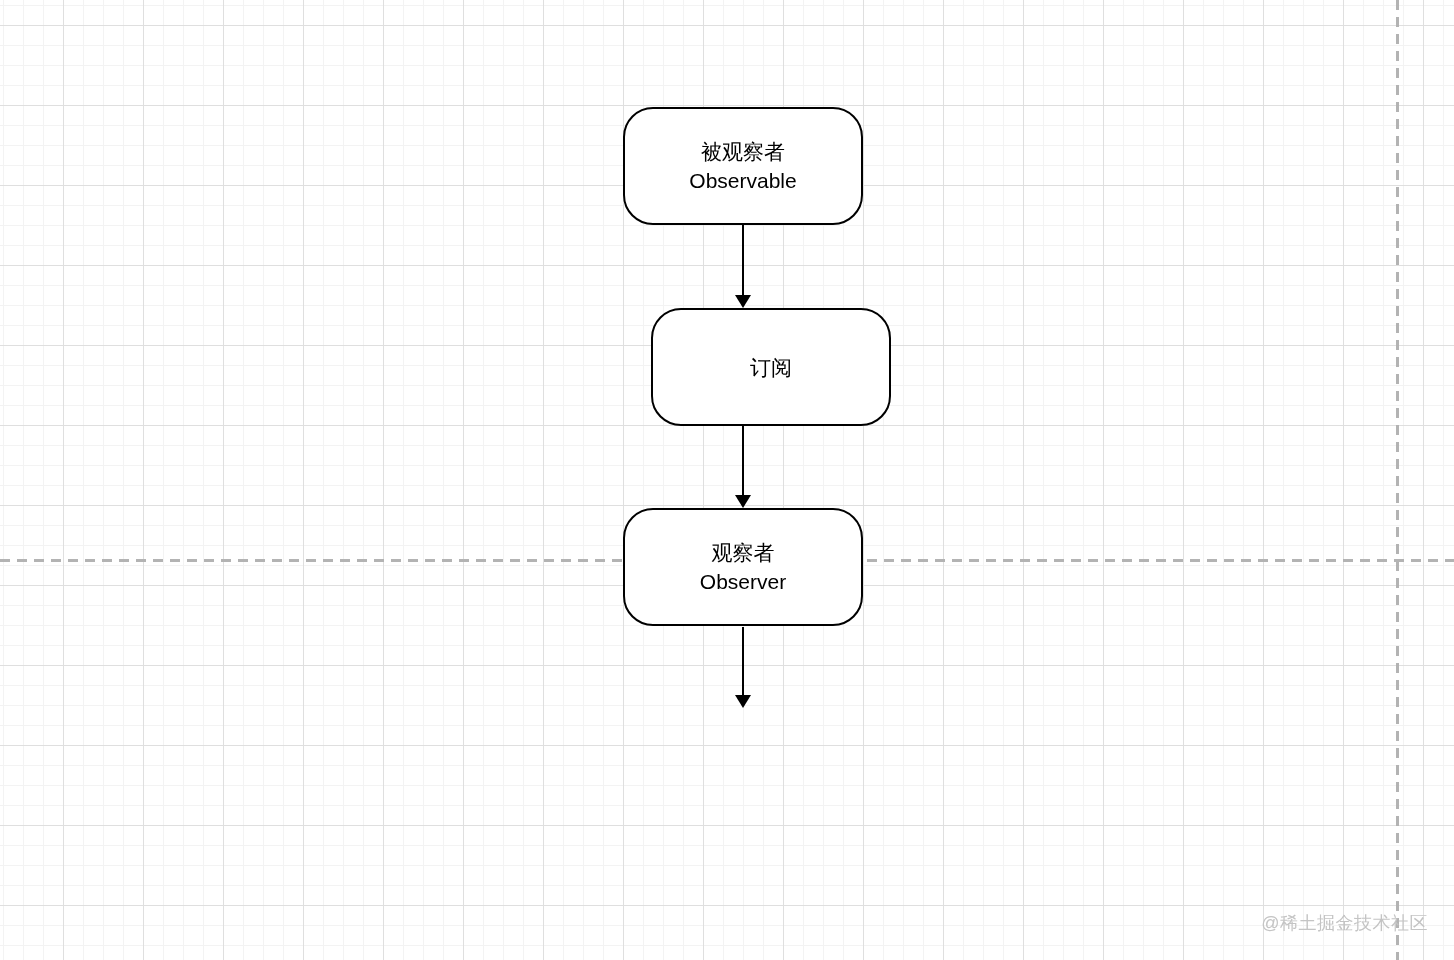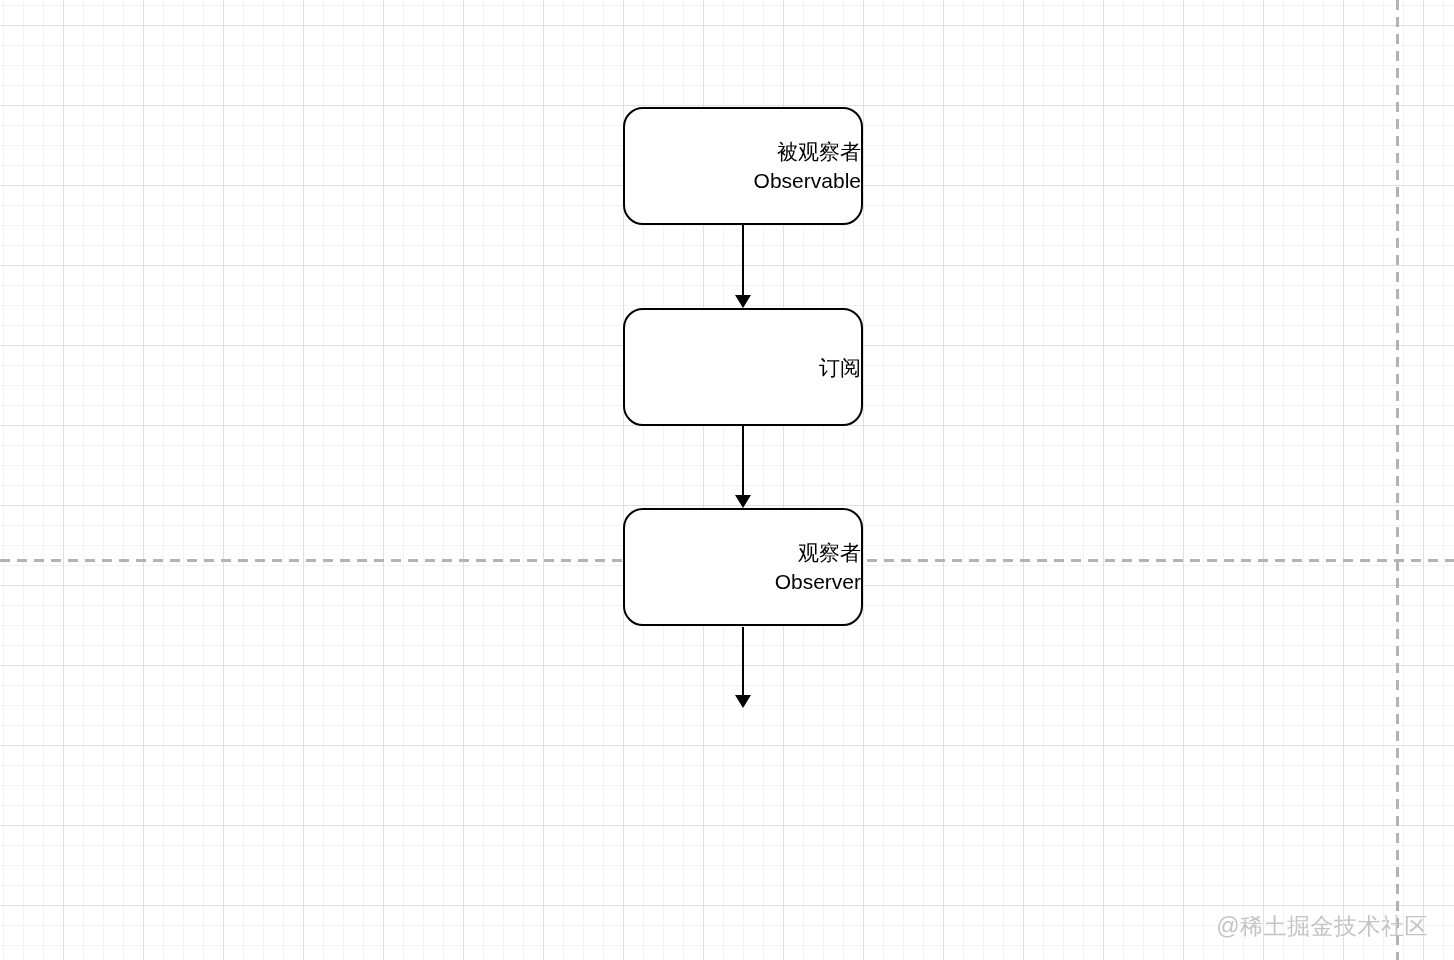--- a/index.html
+++ b/index.html
@@ -36,33 +36,33 @@
 
   
   .node {
     position: absolute;
     left: 623px;
     width: 240px;
     height: 118px;
     box-sizing: border-box;
     background: #ffffff;
     border: 2.5px solid #000000;
-    border-radius: 20px;
+    border-radius: 30px;
     display: flex;
     flex-direction: column;
-    align-items: flex-end;
+    align-items: center;
     justify-content: center;
     text-align: center;
     font-size: 21px;
     line-height: 29px;
     color: #000000;
     z-index: 2;
   }
   .node-1 { top: 107px; }
-  .node-2 { top: 308px; }
+  .node-2 { top: 308px; margin-left: 28px; }
   .node-3 { top: 508px; }
   .node-4 { top: 708px; }
 
   
   .arrow {
     position: absolute;
     left: 735px;
     width: 16px;
     display: flex;
     flex-direction: column;
@@ -78,21 +78,21 @@
   }
   .arrow-1 { top: 225px; height: 83px; }
   .arrow-2 { top: 426px; height: 82px; }
   .arrow-3 { top: 627px; height: 81px; }
 
   
   .watermark {
     position: absolute;
     top: 911px;
     right: 26px;
-    font-size: 23px;
+    font-size: 18px;
     letter-spacing: 0.5px;
     color: #c4c4c4;
     z-index: 3;
     white-space: nowrap;
   }
 </style>
 </head>
 <body>
 
 <div class="canvas">

